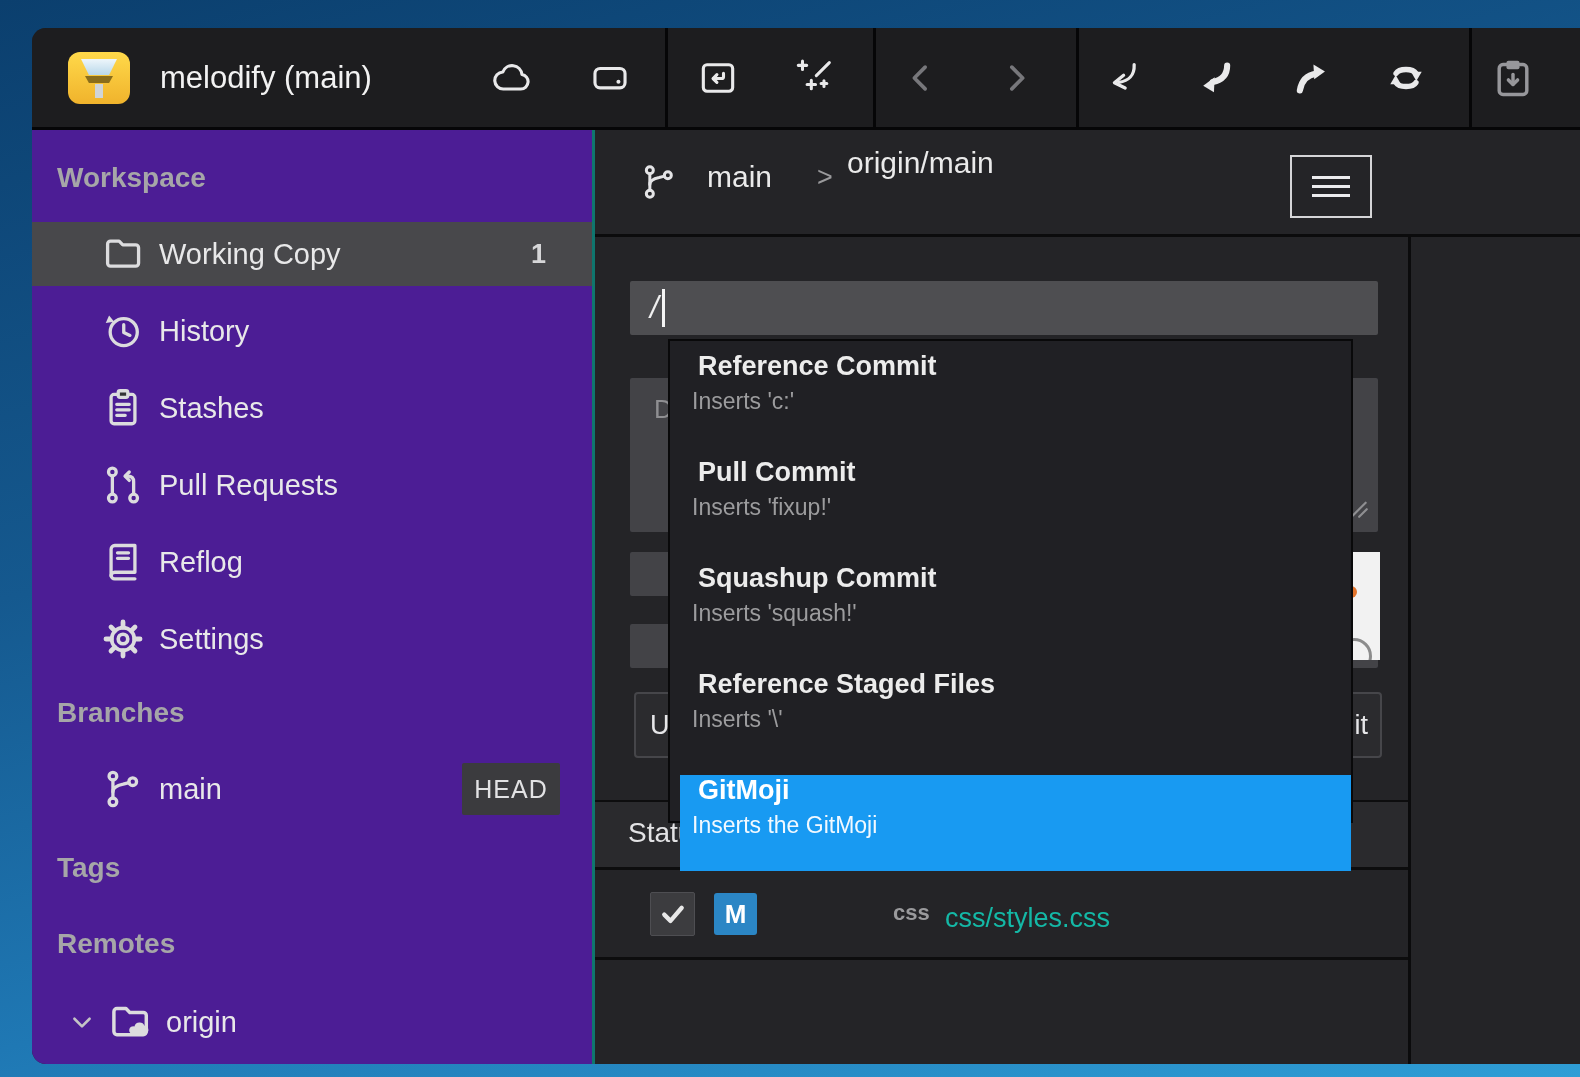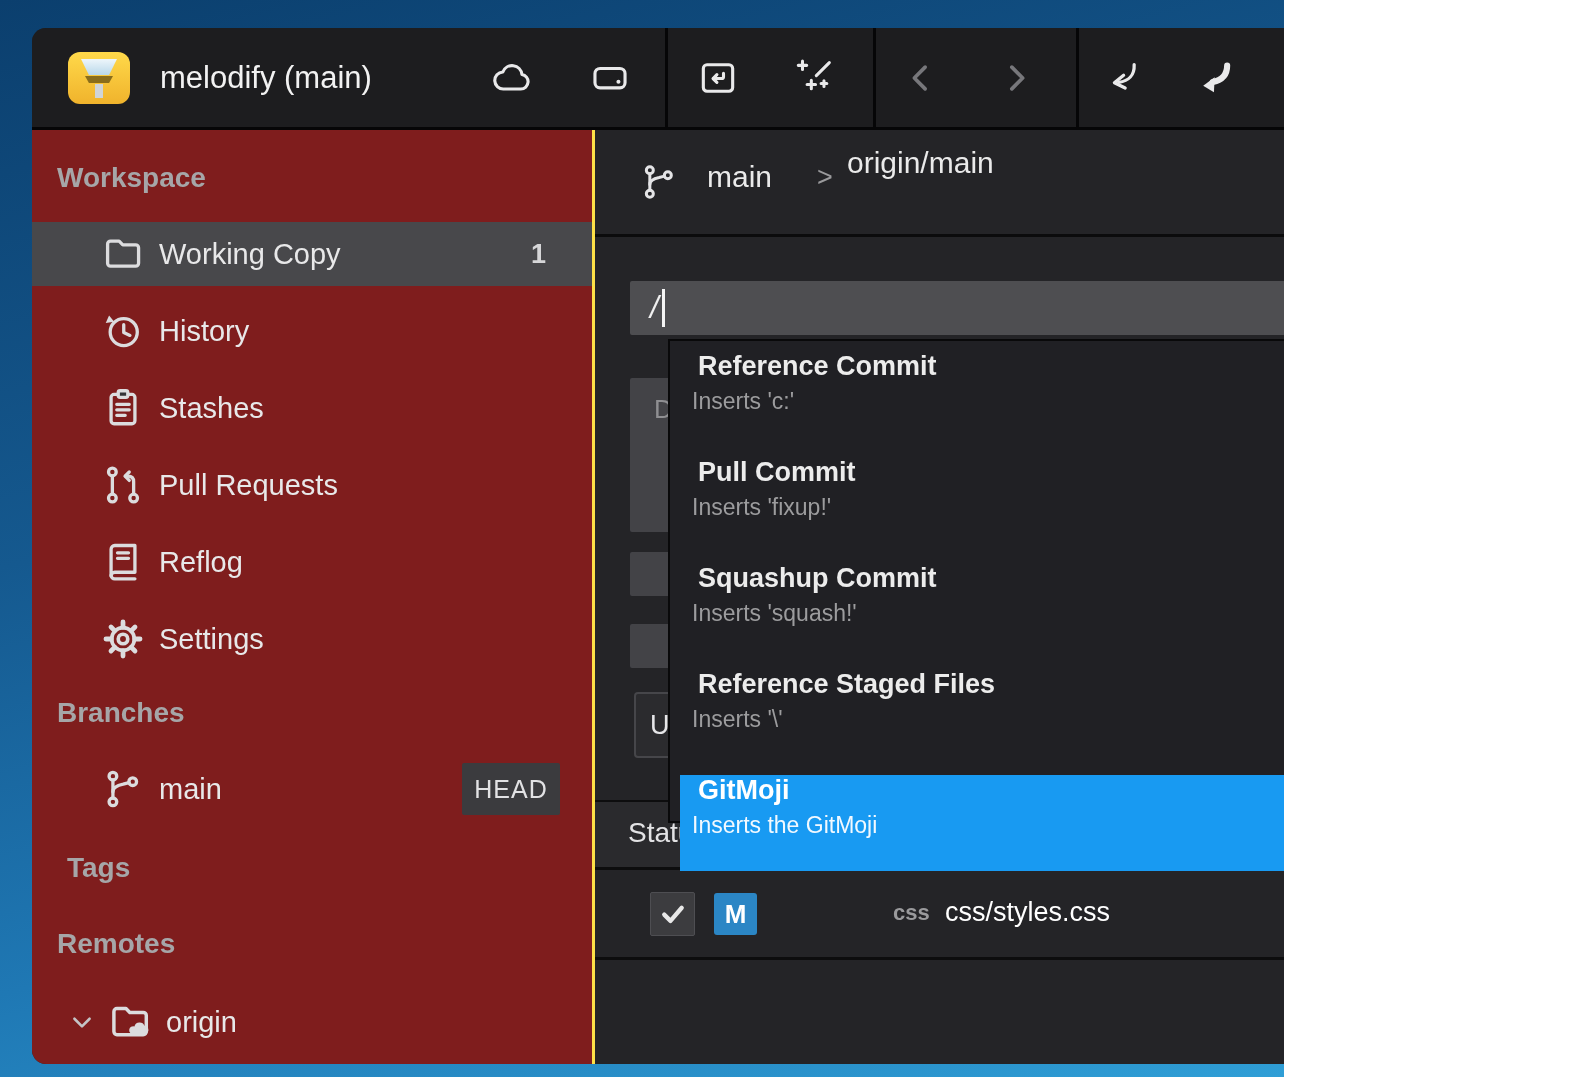--- a/index.html
+++ b/index.html
@@ -1,18 +1,18 @@
 <!DOCTYPE html>
 <html><head>
 <meta charset="utf-8">
 <style>
   html,body{margin:0;padding:0;}
   body{width:1580px;height:1077px;overflow:hidden;font-family:"Liberation Sans",sans-serif;
        -webkit-font-smoothing:antialiased;}
-  .backdrop{position:absolute;inset:0;width:1284px;height:1077px;
+  .backdrop{position:absolute;inset:0;width:1580px;height:1077px;
     background:linear-gradient(165deg,#0b3f6e 0%,#15598f 40%,#1f78b4 70%,#2f9ed6 100%);}
   .window{position:absolute;left:32px;top:28px;right:0;bottom:13px;
     background:#242427;border-radius:14px 0 0 14px;overflow:hidden;}
 
   
   .titlebar{position:relative;height:99px;background:#1d1d1f;border-bottom:3px solid #060607;}
   .app-icon{position:absolute;left:36px;top:24px;width:62px;height:52px;border-radius:12px;
     background:linear-gradient(180deg,#ffd94a,#f0b32c);overflow:hidden;}
   .funnel-top{position:absolute;left:13px;top:7px;width:36px;height:16px;
     background:linear-gradient(180deg,#eef6fb,#b9d8ea);clip-path:polygon(0 0,100% 0,78% 100%,22% 100%);}
@@ -23,26 +23,26 @@
     font-size:31px;color:#f2f2f2;}
   .tb-icon{position:absolute;top:0;height:99px;width:48px;display:flex;align-items:center;justify-content:center;}
   .tb-icon svg{display:block;}
   .tb-div{position:absolute;top:0;bottom:0;width:3px;background:#060607;}
   .ic-white{color:#e9e9ea;} .ic-gray{color:#77777b;} .ic-dim{color:#97979b;}
 
   
   .app-body{display:flex;height:calc(100% - 102px);}
 
   
-  .sidebar{width:560px;background:#7f1d1d;border-right:3px solid #fde047;flex:none;overflow:hidden;}
+  .sidebar{width:560px;background:#4c1d95;border-right:3px solid #0f766e;flex:none;overflow:hidden;}
   .sb-header{height:36px;margin:0 0 26px 0;padding-left:25px;display:flex;align-items:center;
     font-size:28px;font-weight:bold;color:#a6a6a8;}
   .sb-header.first{margin-top:30px;}
   .sb-header.h-branches{margin-top:24px;}
-  .sb-header.h-tags{margin-top:29px;margin-bottom:0;margin-left:10px;}
+  .sb-header.h-tags{margin-top:29px;margin-bottom:0;}
   .sb-header.h-remotes{margin-top:40px;margin-bottom:0;}
   .sb-item{height:64px;margin-bottom:13px;display:flex;align-items:center;padding-left:68px;color:#e8e8e9;}
   .sb-item.selected{background:#48484b;}
   .sb-item .sb-ic{width:46px;height:46px;flex:none;color:#dcdcde;display:flex;align-items:center;justify-content:center;}
   .sb-item .sb-label{margin-left:13px;font-size:29px;}
   .sb-badge-num{margin-left:auto;margin-right:46px;font-size:27px;font-weight:bold;color:#d6d6d8;}
   .head-badge{margin-left:auto;margin-right:32px;width:98px;height:52px;background:#3b3b3e;
     border-radius:2px;display:flex;align-items:center;justify-content:center;
     font-size:25px;color:#e2e2e4;letter-spacing:1px;}
   .sb-item.remote{padding-left:37px;}
@@ -104,21 +104,21 @@
   .th-status{position:absolute;left:33px;top:15px;font-size:28px;color:#e3e3e5;}
   .th-file{position:absolute;left:305px;top:15px;font-size:28px;color:#e3e3e5;}
   .th-div{position:absolute;left:275px;top:0;bottom:0;width:3px;background:#0d0d0e;}
   .frow{position:absolute;left:0;top:740px;width:813px;height:87px;border-bottom:3px solid #0d0d0e;z-index:3;}
   .fcheck{position:absolute;left:55px;top:22px;width:45px;height:44px;background:#3c3c3f;
     border:1px solid #4e4e52;border-radius:2px;display:flex;align-items:center;justify-content:center;
     color:#e8e8e8;box-sizing:border-box;}
   .fbadge{position:absolute;left:119px;top:23px;width:43px;height:42px;background:#2b86c5;border-radius:3px;
     display:flex;align-items:center;justify-content:center;font-size:26px;font-weight:bold;color:#fff;}
   .ftype{position:absolute;left:298px;top:30px;font-size:22px;font-weight:bold;color:#9a9a9c;}
-  .fname{position:absolute;left:350px;top:27px;font-size:27px;color:#ffffff;}
+  .fname{position:absolute;left:350px;top:33px;font-size:27px;color:#14b8a6;}
 </style>
 </head>
 <body>
 
 <div class="backdrop">
 <div class="window">
 
   <div class="titlebar">
     <div class="app-icon">
       <div class="funnel-top"></div>

